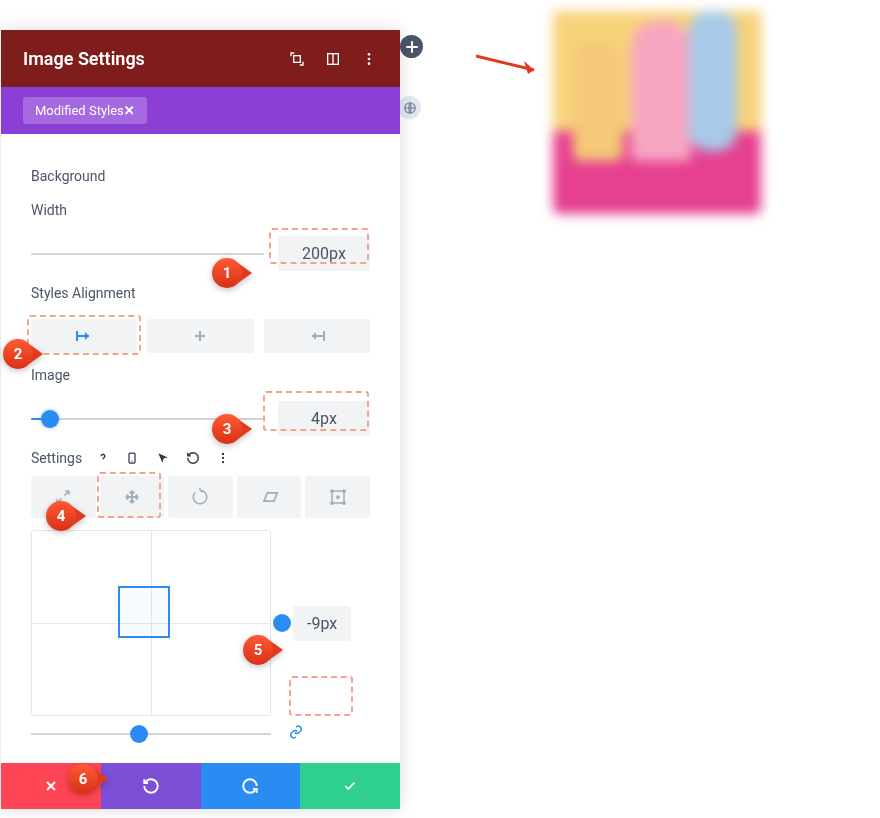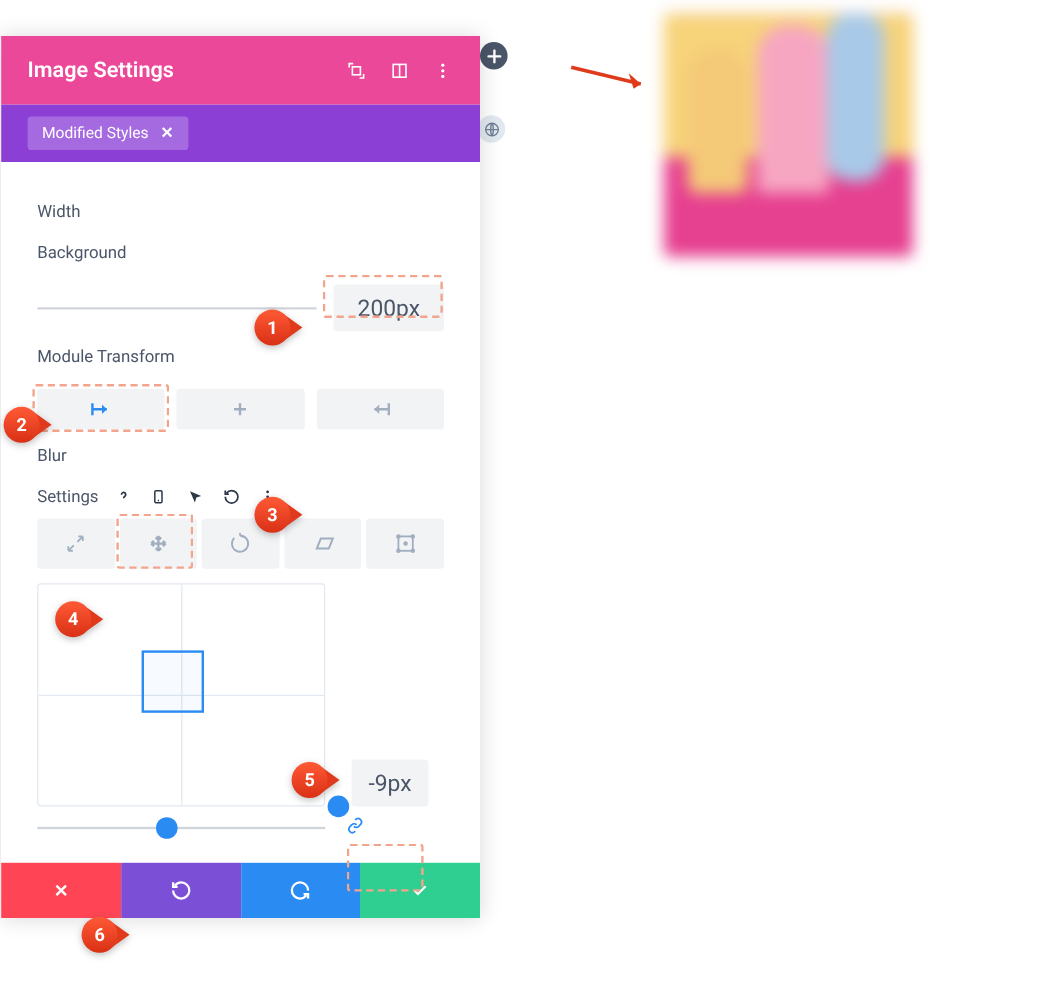--- a/index.html
+++ b/index.html
@@ -8,47 +8,47 @@
 .panel { position: absolute; left: 1px; top: 30px; width: 399px; background: #fff; box-shadow: 0 0 18px rgba(0,0,0,0.15); border-radius: 4px; overflow: visible; }
 
 .panel-header { background: #8e2de2; background: linear-gradient(90deg, #8b3fd4, #8b3fd4); color: #fff; padding: 18px 22px; display: flex; align-items: center; position: relative; }
 .panel-title { font-size: 18px; font-weight: 600; flex: 1; }
 .header-icons { display: flex; gap: 18px; align-items: center; }
 .header-icon { width: 18px; height: 18px; display: flex; align-items: center; justify-content: center; color: #fff; }
 
 .search-bar { background: #8b3fd4; padding: 10px 22px; display: flex; align-items: center; gap: 10px; }
 .search-input { flex: 1; background: transparent; border: none; color: #d6b3f2; font-size: 14px; outline: none; }
 .search-input::placeholder { color: #d6b3f2; }
-.filter-tag { background: #a569e0; color: #fff; padding: 6px 12px; border-radius: 3px; font-size: 13px; display: flex; align-items: center; gap: 10px; }
+.filter-tag { background: #a569e0; color: #fff; padding: 6px 12px; border-radius: 3px; font-size: 13px; display: flex; align-items: center; gap: 0; }
 .filter-tag-close { font-weight: bold; cursor: pointer; }
 
 .panel-body { padding: 20px 30px; background: #fff; }
 
 .section-label { color: #4a5568; font-size: 14px; margin-bottom: 18px; margin-top: 14px; }
 
 .slider-row { display: flex; align-items: center; gap: 14px; margin-bottom: 6px; position: relative; }
 .slider-track { flex: 1; height: 2px; background: #d1d5db; position: relative; border-radius: 2px; }
 .slider-fill { position: absolute; left: 0; top: 0; height: 100%; background: #2a8cf2; border-radius: 2px; }
 .slider-thumb { position: absolute; width: 18px; height: 18px; background: #2a8cf2; border-radius: 50%; top: 50%; transform: translate(-50%, -50%); box-shadow: 0 0 4px rgba(42,140,242,0.5); }
-.value-box { background: #f1f3f5; border-radius: 3px; padding: 8px 14px; font-size: 19px; color: #4a5568; min-width: 70px; text-align: center; }
+.value-box { background: #f1f3f5; border-radius: 3px; padding: 8px 14px; font-size: 16px; color: #4a5568; min-width: 70px; text-align: center; }
 
 .align-btns { display: flex; gap: 10px; margin-bottom: 6px; }
 .align-btn { flex: 1; background: #f1f3f5; border-radius: 3px; padding: 10px; display: flex; align-items: center; justify-content: center; cursor: pointer; }
 .align-btn.active svg { stroke: #2a8cf2; fill: #2a8cf2; }
 
 .transform-header { display: flex; align-items: center; gap: 14px; margin-top: 14px; margin-bottom: 10px; }
 .transform-label { color: #4a5568; font-size: 14px; }
 .transform-iconrow { display: flex; gap: 14px; align-items: center; }
 .transform-mini-icon { width: 16px; height: 16px; color: #2d3748; }
 
 .transform-tabs { display: flex; gap: 4px; margin-bottom: 12px; }
 .transform-tab { flex: 1; background: #f1f3f5; border-radius: 3px; padding: 12px; display: flex; align-items: center; justify-content: center; cursor: pointer; }
 .transform-tab svg { stroke: #a0aec0; }
 
-.transform-grid-wrap { display: flex; gap: 10px; align-items: flex-end; position: relative; }
+.transform-grid-wrap { display: flex; gap: 10px; align-items: center; position: relative; }
 .transform-grid { width: 240px; height: 186px; border: 1px solid #e2e8f0; border-radius: 3px; position: relative; background: #fff; }
 .grid-vline { position: absolute; left: 50%; top: 0; width: 1px; height: 100%; background: #e2e8f0; }
 .grid-hline { position: absolute; top: 50%; left: 0; height: 1px; width: 100%; background: #e2e8f0; }
 .transform-box { position: absolute; border: 2px solid #2a8cf2; background: rgba(42,140,242,0.04); }
 
 .vslider-col { display: flex; flex-direction: column; align-items: center; gap: 8px; }
 .vslider-track { width: 2px; flex: 1; background: #d1d5db; position: relative; }
 .vslider-thumb { position: absolute; width: 18px; height: 18px; background: #2a8cf2; border-radius: 50%; left: 50%; transform: translate(-50%, -50%); }
 
 .hslider-row { display: flex; align-items: center; gap: 10px; margin-top: 8px; }
@@ -102,21 +102,21 @@
 </div>
 <div class="globe-circle">
   <svg width="14" height="14" viewBox="0 0 24 24" fill="none" stroke="#718096" stroke-width="2">
       <circle cx="12" cy="12" r="9"></circle>
       <path d="M3 12h18M12 3c2.5 3 2.5 15 0 18M12 3c-2.5 3-2.5 15 0 18"></path>
     </svg>
 </div>
 
 <div class="panel">
 
-  <div class="panel-header" style="background:#ec4899;">
+  <div class="panel-header" style="background:#7f1d1d;">
     <div class="panel-title">Image Settings</div>
     <div class="header-icons">
       <span class="header-icon">
         <svg width="16" height="16" viewBox="0 0 24 24" fill="none" stroke="#fff" stroke-width="2">
             <rect x="7" y="7" width="10" height="10"></rect>
             <path d="M3 8V3h5M21 16v5h-5"></path>
           </svg>
       </span>
       <span class="header-icon">
         <svg width="16" height="16" viewBox="0 0 24 24" fill="none" stroke="#fff" stroke-width="2">
@@ -136,32 +136,32 @@
 
   <div class="search-bar">
     <div class="filter-tag">
       <span>Modified Styles</span>
       <span class="filter-tag-close">✕</span>
     </div>
   </div>
 
   <div class="panel-body">
 
+    <div class="section-label">Background</div>
+
     <div class="section-label">Width</div>
-
-    <div class="section-label">Background</div>
     <div class="slider-row" style="position:relative;">
       <div class="slider-track">
         <div class="slider-fill" style="width:0%;"></div>
       </div>
       <div class="value-box" style="width:92px;">200px</div>
       <div class="highlight" style="left:238px; top:-8px; width:100px; height:36px;"></div>
     </div>
 
-    <div class="section-label">Module Transform</div>
+    <div class="section-label">Styles Alignment</div>
     <div class="align-btns" style="position:relative;">
       <div class="align-btn active">
         <svg width="18" height="14" viewBox="0 0 18 14" stroke="#2a8cf2" stroke-width="2" fill="none">
             <line x1="2" y1="2" x2="2" y2="12"></line>
             <line x1="2" y1="7" x2="14" y2="7"></line>
             <polyline points="10,3 14,7 10,11" fill="#2a8cf2" stroke="none"></polyline>
           </svg>
       </div>
       <div class="align-btn">
         <svg width="18" height="14" viewBox="0 0 18 14" stroke="#a0aec0" stroke-width="2" fill="none">
@@ -172,21 +172,29 @@
       <div class="align-btn">
         <svg width="18" height="14" viewBox="0 0 18 14" stroke="#a0aec0" stroke-width="2" fill="none">
             <line x1="16" y1="2" x2="16" y2="12"></line>
             <line x1="4" y1="7" x2="16" y2="7"></line>
             <polyline points="8,3 4,7 8,11" fill="#a0aec0" stroke="none"></polyline>
           </svg>
       </div>
       <div class="highlight" style="left:-4px; top:-4px; width:114px; height:40px;"></div>
     </div>
 
-    <div class="section-label">Blur</div>
+    <div class="section-label">Image</div>
+    <div class="slider-row" style="position:relative;">
+      <div class="slider-track">
+        <div class="slider-fill" style="width:8%;"></div>
+        <div class="slider-thumb" style="left:8%;"></div>
+      </div>
+      <div class="value-box" style="width:92px;">4px</div>
+      <div class="highlight" style="left:232px; top:-10px; width:106px; height:40px;"></div>
+    </div>
 
     <div class="transform-header">
       <span class="transform-label">Settings</span>
       <div class="transform-iconrow">
         <span class="transform-mini-icon"><svg width="14" height="14" viewBox="0 0 24 24" fill="none" stroke="#2d3748" stroke-width="2.5">
               <path d="M9 9a3 3 0 115 2c-1 1-2 1.5-2 3M12 18h.01"></path>
             </svg></span>
         <span class="transform-mini-icon"><svg width="12" height="16" viewBox="0 0 24 24" fill="none" stroke="#2d3748" stroke-width="2.5">
               <rect x="6" y="2" width="12" height="20" rx="2"></rect>
               <line x1="11" y1="18" x2="13" y2="18"></line>

